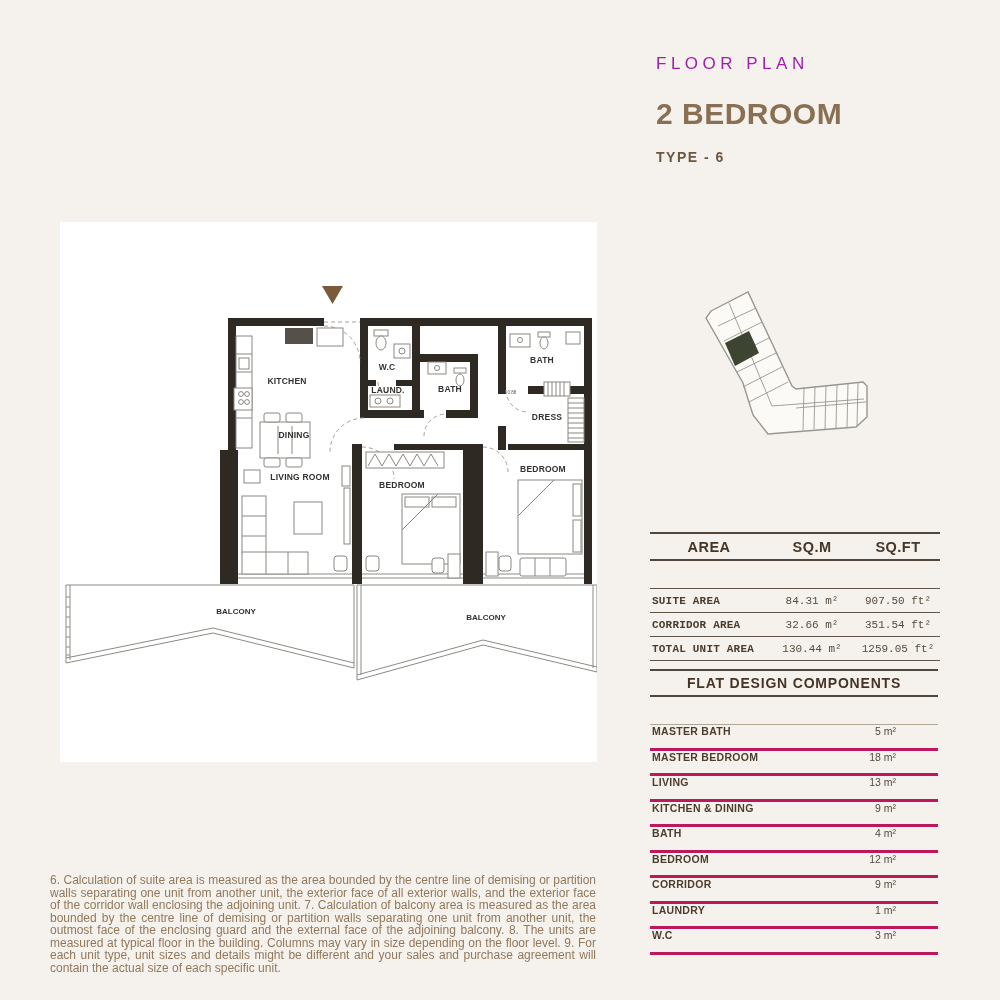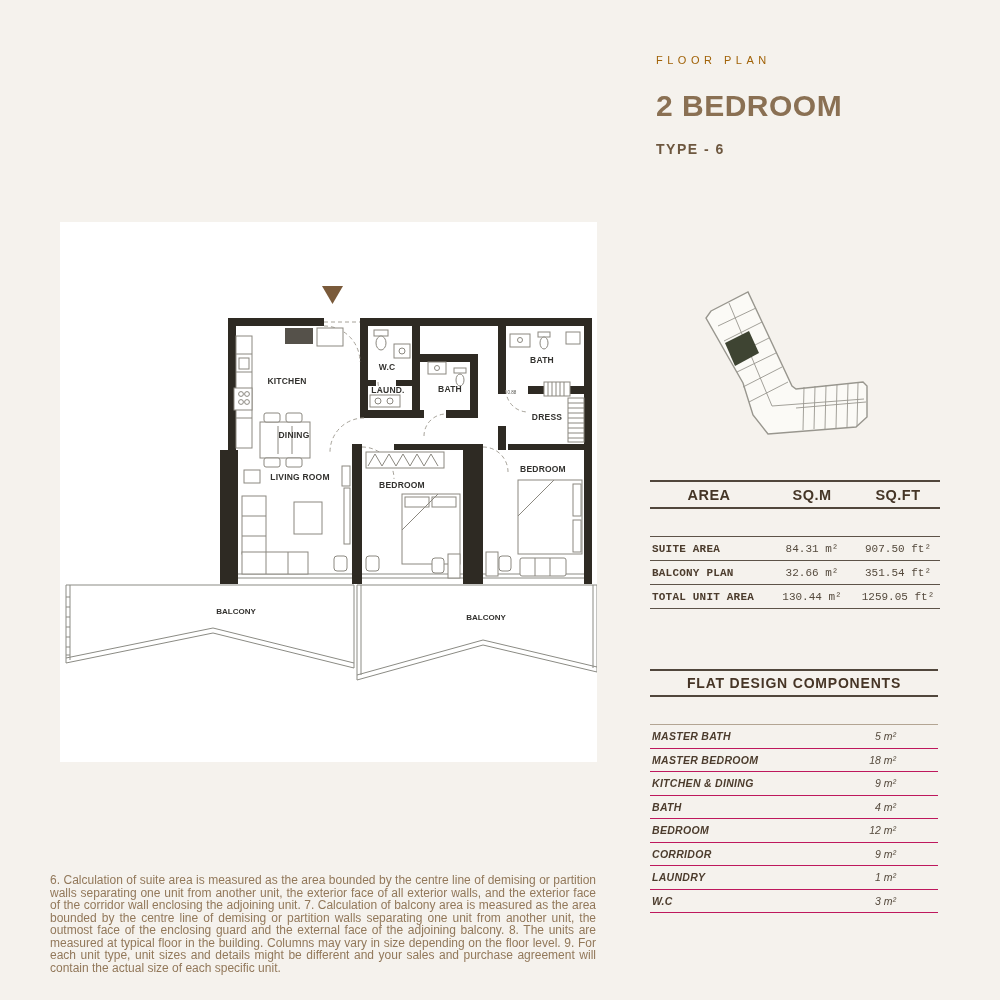--- a/index.html
+++ b/index.html
@@ -1,55 +1,55 @@
 <!DOCTYPE html>
 <html><head>
 <meta charset="utf-8">
 <style>
   html,body{margin:0;padding:0;}
   body{width:1000px;height:1000px;background:#f5f2ed;position:relative;overflow:hidden;
        font-family:"Liberation Sans",sans-serif;}
 
   
   .header{position:absolute;left:656px;top:54px;}
-  .eyebrow{font-size:11px;letter-spacing:4.5px;color:#a16207;font-weight:500;}
+  .eyebrow{font-size:17px;letter-spacing:4.5px;color:#a21caf;font-weight:500;}
   .title{margin-top:23px;font-size:30px;font-weight:700;color:#8a7053;letter-spacing:.5px;}
   .subtitle{margin-top:18px;font-size:14px;font-weight:700;color:#6d573f;letter-spacing:1.5px;}
 
   
   .plan-panel{position:absolute;left:60px;top:222px;width:537px;height:540px;background:#ffffff;}
   .plan-label{font:600 8.5px "Liberation Sans",sans-serif;fill:#33322f;letter-spacing:.2px;}
   .plan-label-sm{font:600 8px "Liberation Sans",sans-serif;fill:#33322f;}
   .dim-label{font:500 4.5px "Liberation Sans",sans-serif;fill:#55544e;}
   .furn{stroke:#8b8880;stroke-width:1;fill:#ffffff;}
   .furnl{stroke:#8b8880;stroke-width:1;fill:none;}
   .thin{stroke:#8b8b84;stroke-width:1;fill:none;}
   .arc{stroke:#a6a299;stroke-width:1;fill:none;stroke-dasharray:4 3;}
 
   
   .keyplan{position:absolute;left:696px;top:286px;width:175px;height:160px;}
 
   
-  .area-table{position:absolute;left:650px;top:480px;width:290px;color:#453627;}
+  .area-table{position:absolute;left:650px;top:532px;width:290px;color:#453627;}
   .at-head{display:grid;grid-template-columns:118px 88px 84px;border-top:2px solid #51473c;
            border-bottom:2px solid #51473c;padding:5px 0 4px 0;}
   .at-head span{text-align:center;font-size:14.5px;font-weight:700;letter-spacing:.5px;}
   .at-rows{margin-top:27px;border-top:1.3px solid #5d5348;font-family:Liberation Mono, monospace;}
   .at-row{display:grid;grid-template-columns:118px 88px 84px;align-items:center;height:23px;
           border-bottom:1.3px solid #5d5348;}
   .at-row .lbl{font-size:11px;font-weight:600;color:#4c3c2d;padding-left:2px;letter-spacing:.2px;}
   .at-row .val{font-size:11px;font-weight:500;color:#554a3d;text-align:center;}
 
   
   .components{position:absolute;left:650px;top:669px;width:288px;}
   .comp-title{border-top:2px solid #51473c;border-bottom:2px solid #51473c;text-align:center;
               font-size:14px;font-weight:700;color:#463526;letter-spacing:.8px;padding:4px 0 4px 0;}
   .comp-rows{margin-top:27px;border-top:1px solid #b3a593;}
-  .comp-row{display:flex;justify-content:space-between;align-items:center;height:22.5px;
-            border-bottom:1px solid #be185d;font-style:italic;}
+  .comp-row{display:flex;justify-content:space-between;height:22.5px;
+            border-bottom:3px solid #be185d;}
   .comp-row .lbl{font-size:10.5px;font-weight:600;color:#4c3c2d;letter-spacing:.3px;padding-left:2px;}
   .comp-row .val{font-size:10.5px;font-weight:500;color:#554a3d;margin-right:42px;}
 
   
   .footnote{position:absolute;left:50px;top:874px;width:546px;font-size:12px;line-height:12.5px;
             color:#92785a;text-align:justify;}
 </style>
 </head>
 <body>
 
@@ -240,21 +240,21 @@
     <span>SQ.M</span>
     <span>SQ.FT</span>
   </div>
   <div class="at-rows">
     <div class="at-row">
       <span class="lbl">SUITE AREA</span>
       <span class="val">84.31 m²</span>
       <span class="val">907.50 ft²</span>
     </div>
     <div class="at-row">
-      <span class="lbl">BALCONY PLAN</span>
+      <span class="lbl">CORRIDOR AREA</span>
       <span class="val">32.66 m²</span>
       <span class="val">351.54 ft²</span>
     </div>
     <div class="at-row">
       <span class="lbl">TOTAL UNIT AREA</span>
       <span class="val">130.44 m²</span>
       <span class="val">1259.05 ft²</span>
     </div>
   </div>
 </div>
@@ -264,20 +264,24 @@
   <div class="comp-rows">
     <div class="comp-row">
       <span class="lbl">MASTER BATH</span>
       <span class="val">5 m²</span>
     </div>
     <div class="comp-row">
       <span class="lbl">MASTER BEDROOM</span>
       <span class="val">18 m²</span>
     </div>
     <div class="comp-row">
+      <span class="lbl">LIVING</span>
+      <span class="val">13 m²</span>
+    </div>
+    <div class="comp-row">
       <span class="lbl">KITCHEN &amp; DINING</span>
       <span class="val">9 m²</span>
     </div>
     <div class="comp-row">
       <span class="lbl">BATH</span>
       <span class="val">4 m²</span>
     </div>
     <div class="comp-row">
       <span class="lbl">BEDROOM</span>
       <span class="val">12 m²</span>

